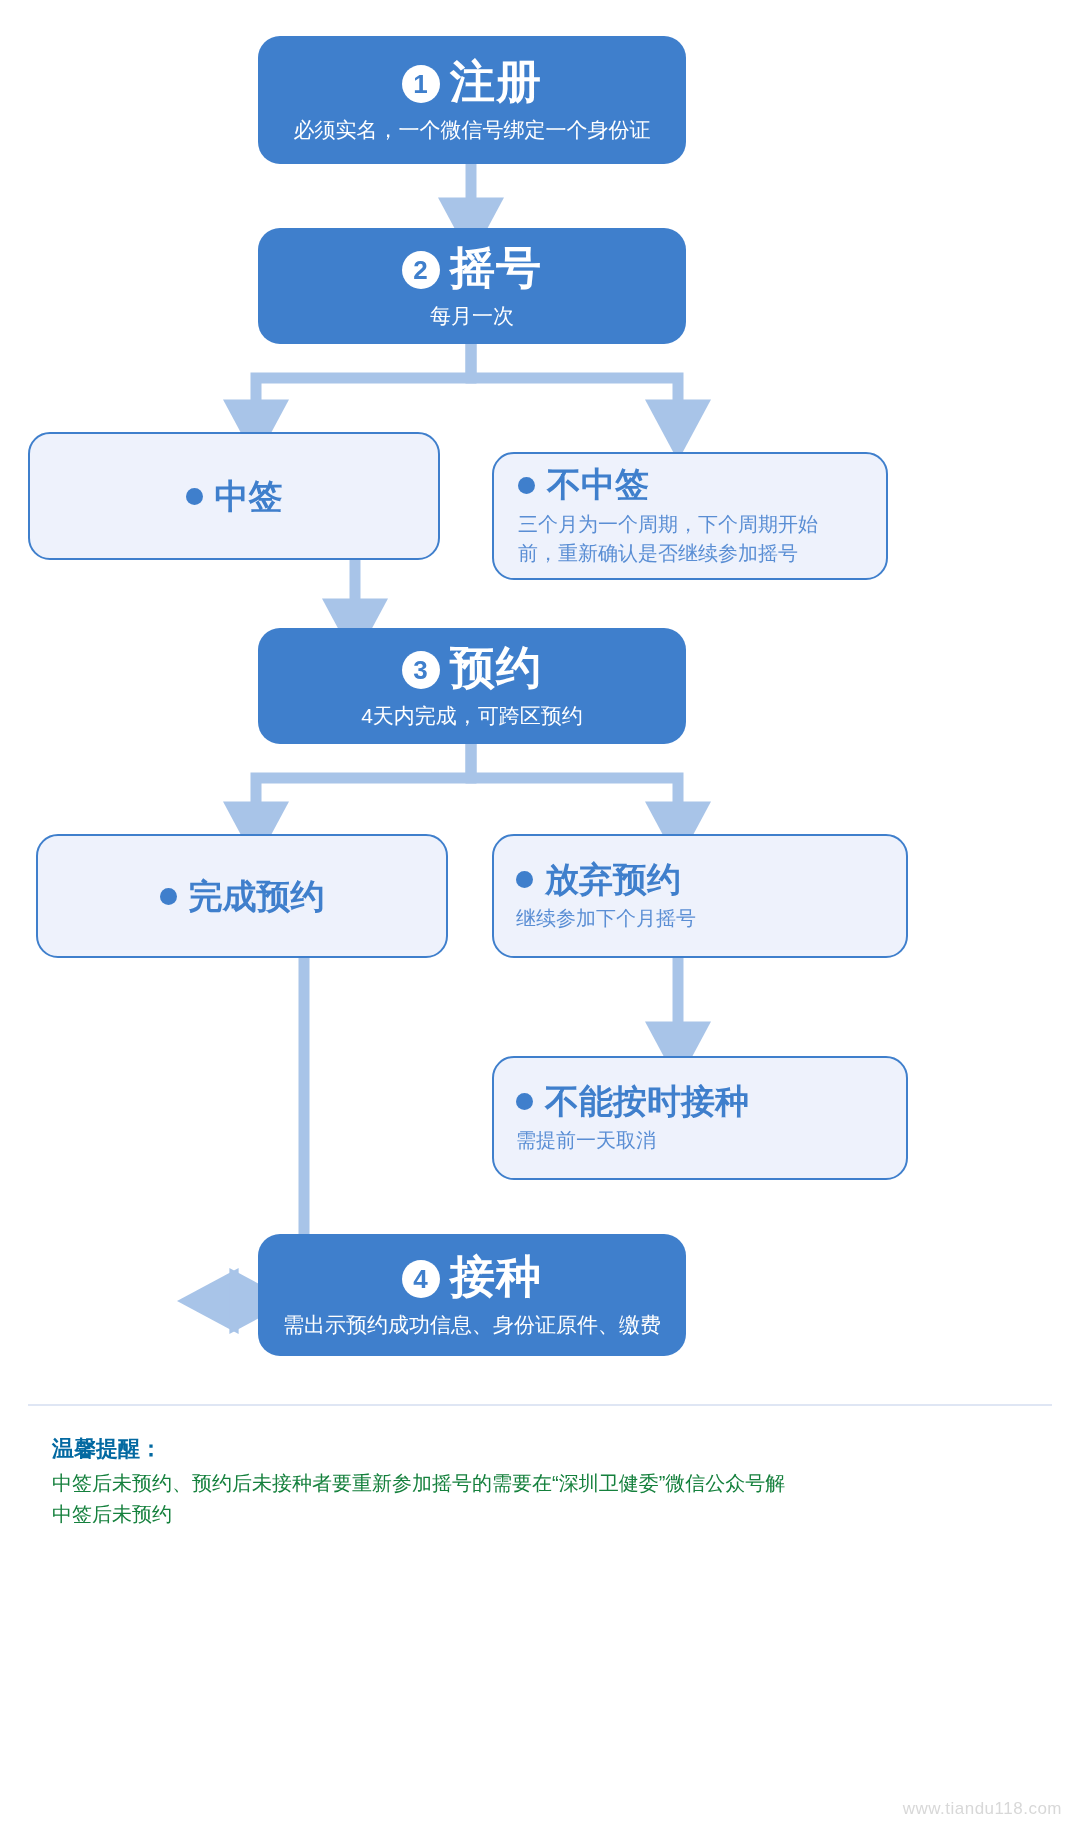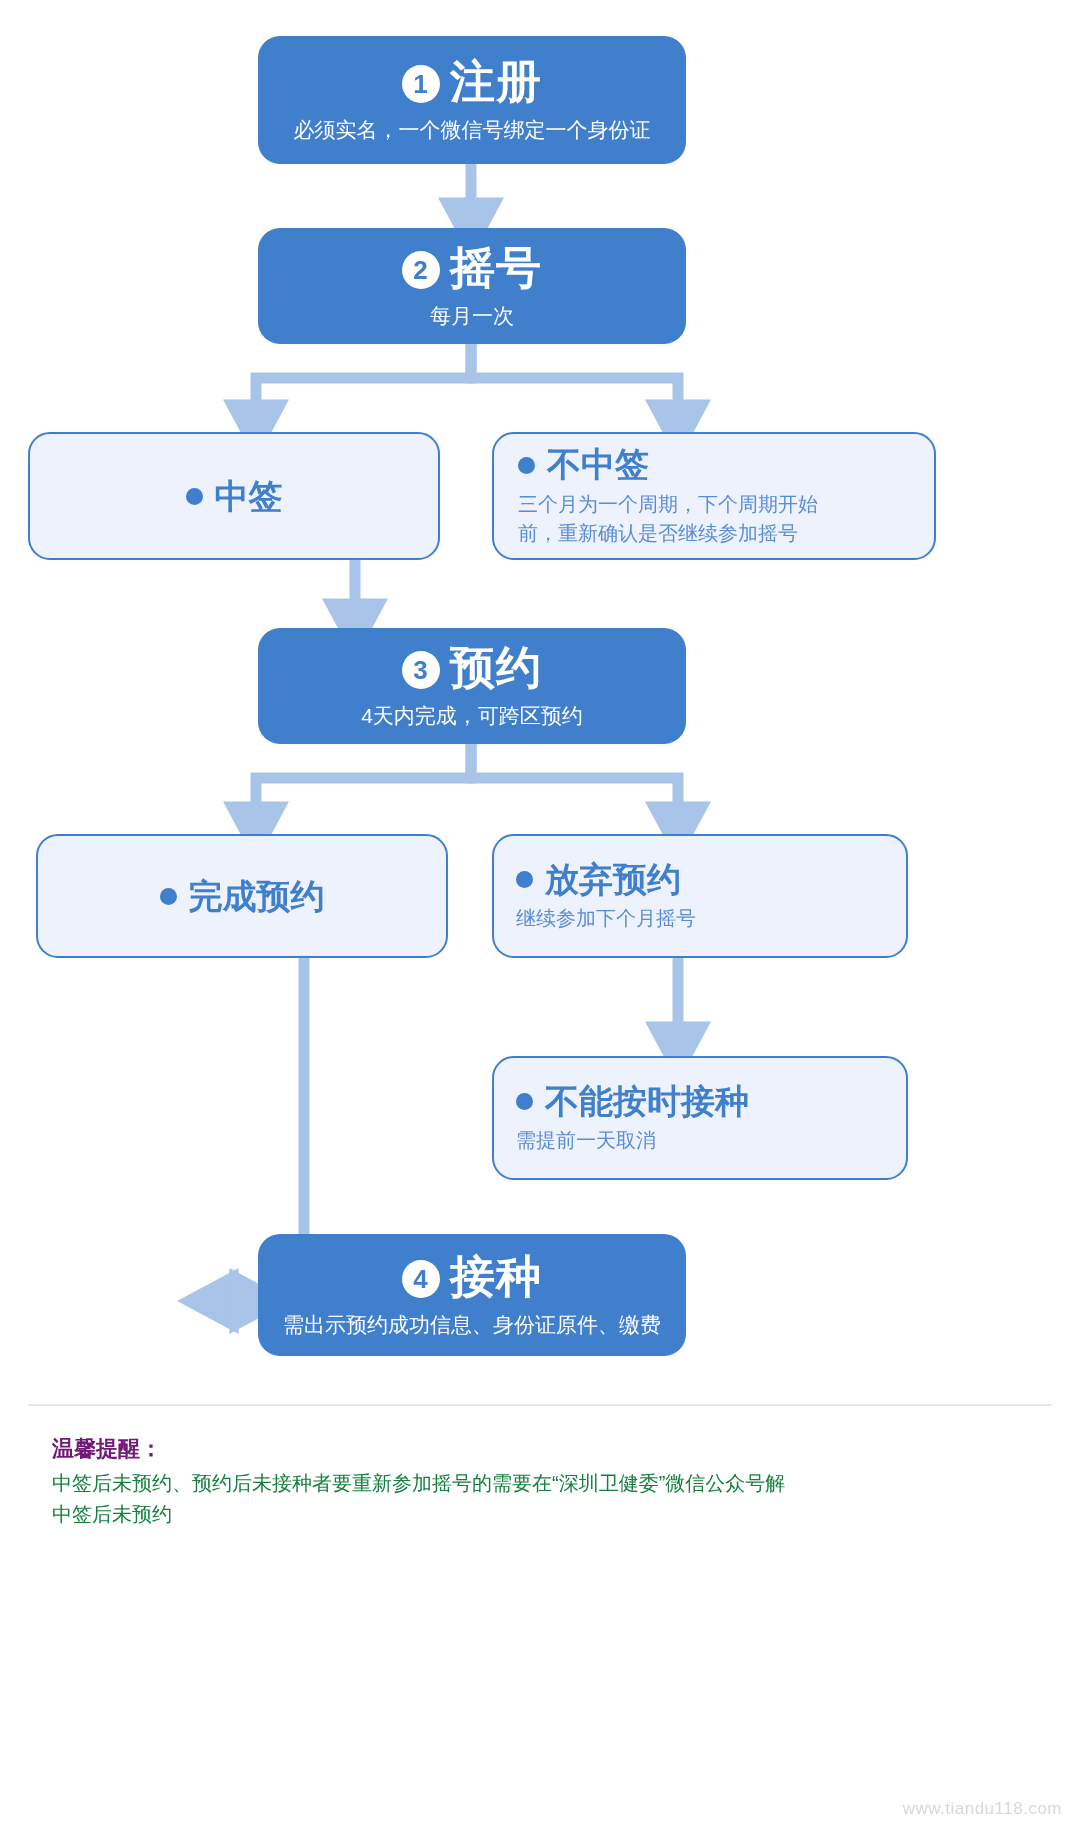--- a/index.html
+++ b/index.html
@@ -123,21 +123,21 @@
     height: 2px;
     background: #dfe6f4;
   }
   .footer {
     position: absolute;
     left: 52px;
     top: 1432px;
     width: 980px;
   }
   .footer .lead {
-    color: #701a75;
+    color: #0369a1;
     font-size: 22px;
     font-weight: bold;
     line-height: 1.5;
     margin-bottom: 3px;
   }
   .footer .body {
     color: #15803d;
     font-size: 20px;
     line-height: 1.55;
   }
@@ -201,21 +201,21 @@
     <div class="subtitle">每月一次</div>
   </div>
 
   <div class="node outcome centered" style="left:28px; top:432px; width:412px; height:128px;">
     <div class="title">
       <span class="bullet"></span>
       <span>中签</span>
     </div>
   </div>
 
-  <div class="node outcome" style="left:492px; top:432px; width:444px; height:128px;padding-left:24px;">
+  <div class="node outcome" style="left:492px; top:452px; width:396px; height:128px;padding-left:24px;">
     <div class="title">
       <span class="bullet"></span>
       <span>不中签</span>
     </div>
     <div class="subtitle">
       <div>三个月为一个周期，下个周期开始</div>
       <div>前，重新确认是否继续参加摇号</div>
     </div>
   </div>
 

